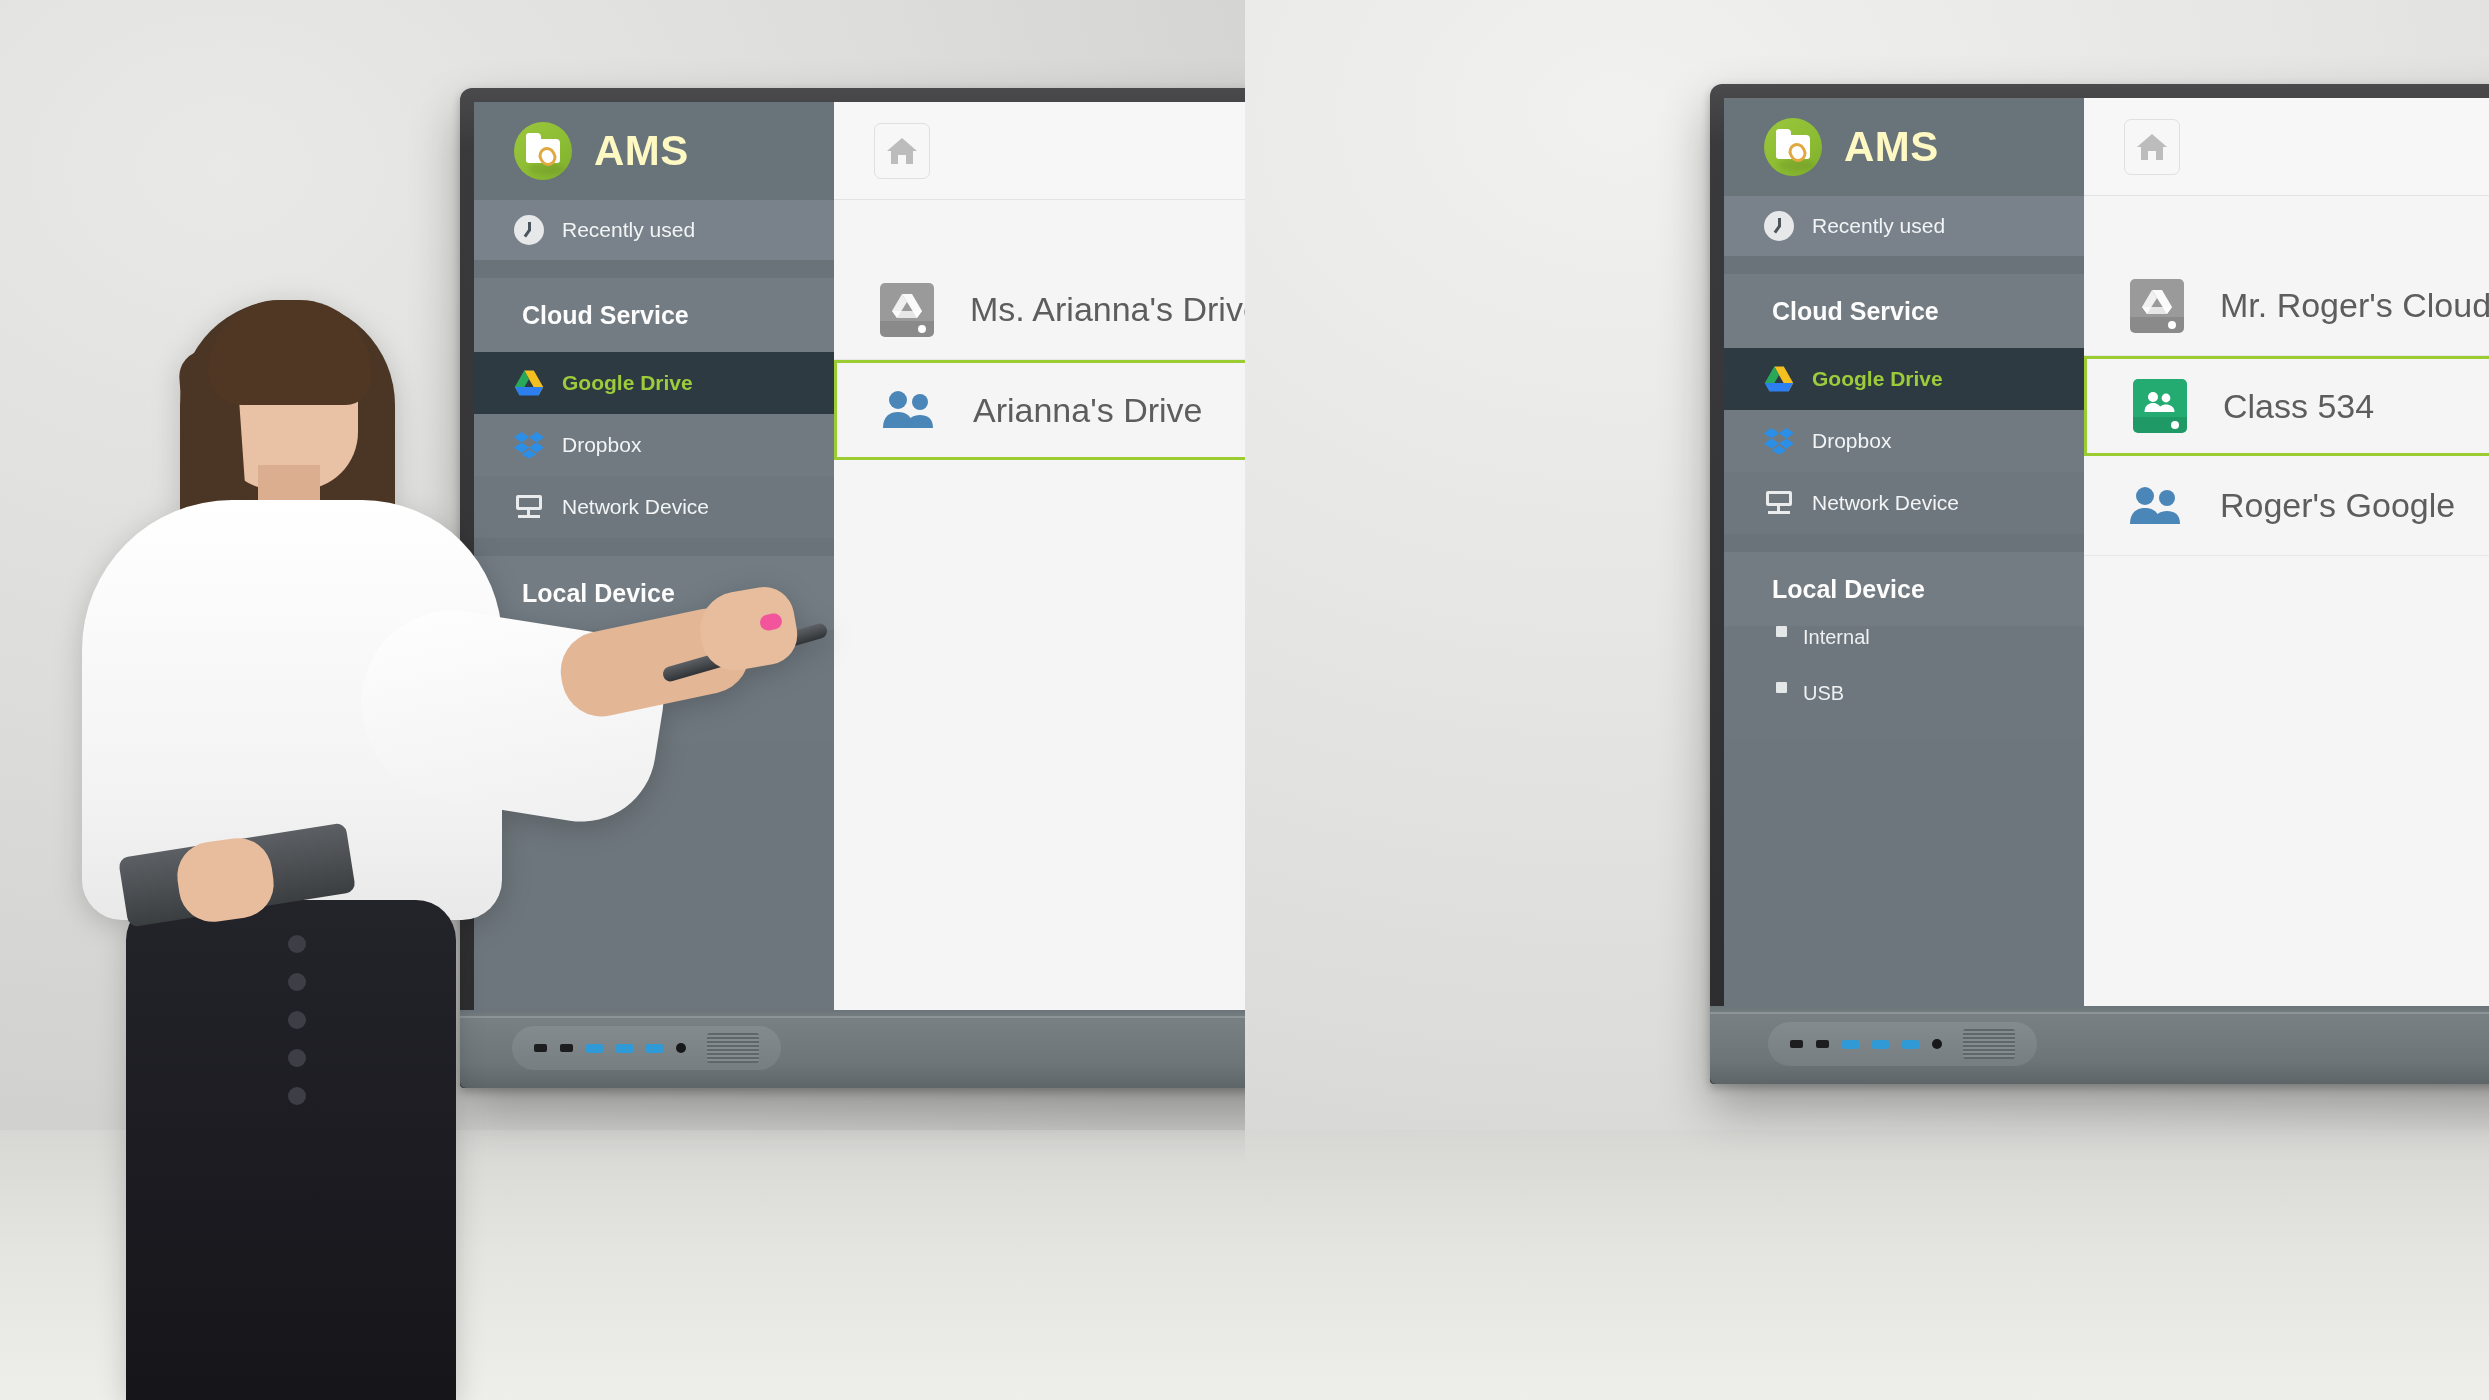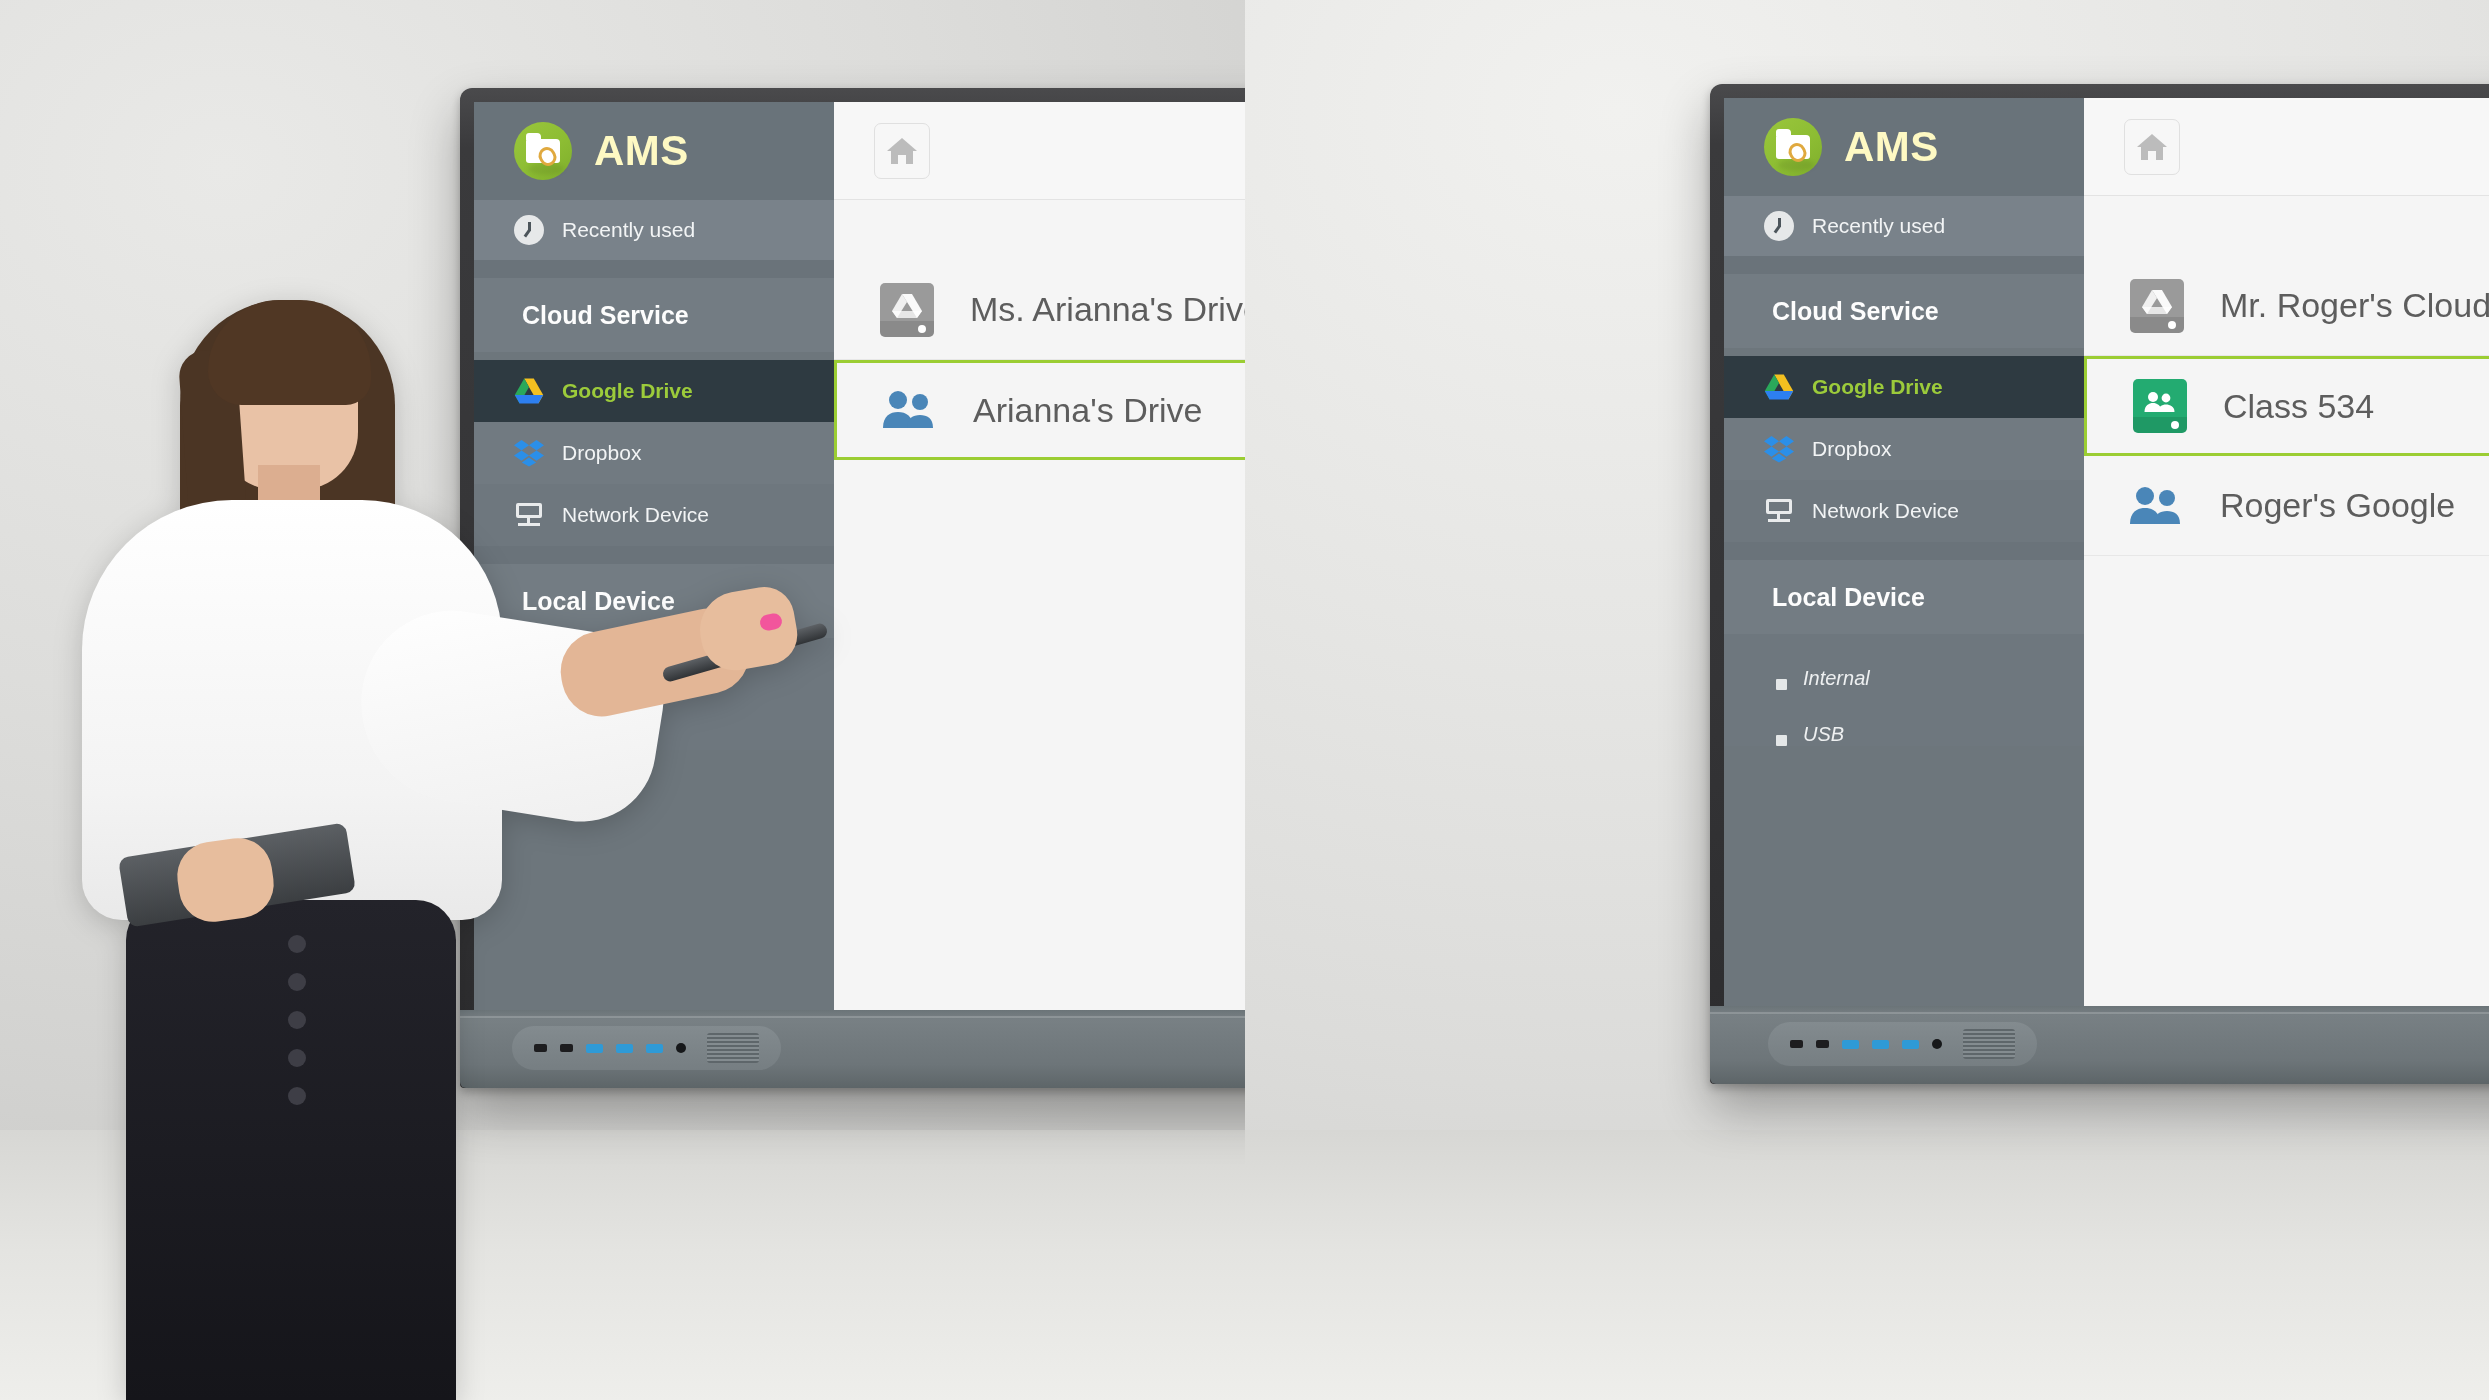--- a/index.html
+++ b/index.html
@@ -101,33 +101,33 @@
   .clock-icon {
     width:30px; height:30px; border-radius:50%; background:#e6e8e9; position:relative; flex:0 0 30px;
   }
   .clock-icon:before{ content:""; position:absolute; left:14px; top:7px; width:2.6px; height:9px; background:#4c555b; }
   .clock-icon:after { content:""; position:absolute; left:14px; top:15px; width:2.6px; height:8px; background:#4c555b; transform:rotate(35deg); transform-origin:top; }
 
   .group-label { height:74px; display:flex; align-items:center; padding-left:48px;
                  font-size:25px; font-weight:bold; color:#fdfdfd; background:#737c83; }
   .nav-item { height:62px; display:flex; align-items:center; gap:18px; padding-left:40px;
               font-size:21px; color:#f2f4f5; background:#717a81; }
-  .nav-item.active { background:#2e3a41; color:#9ccb3b; font-weight:bold;margin-top:8px; }
+  .nav-item.active { background:#2e3a41; color:#9ccb3b; font-weight:bold; }
   .nav-item.dim { background:#6e777e; }
 
   .gdrive-icon { width:30px; height:26px; position:relative; flex:0 0 30px; }
   .dropbox-icon { width:30px; height:28px; position:relative; flex:0 0 30px; }
   .net-icon { width:30px; height:24px; position:relative; flex:0 0 30px; }
   .net-icon .scr { position:absolute; left:2px; top:0; width:26px; height:15px;
                    border:3px solid #e9ebec; border-radius:2px; border-bottom-color:#e9ebec; }
   .net-icon .stand{ position:absolute; left:13px; top:15px; width:3px; height:5px; background:#e9ebec; }
   .net-icon .base { position:absolute; left:4px; top:20px; width:22px; height:3px; background:#e9ebec; }
 
-  .usb-row { height:56px; display:flex; align-items:flex-end; gap:16px; padding-left:52px;
-             font-size:20px; color:#eef0f1; background:#6e777e;font-style:italic; }
+  .usb-row { height:56px; display:flex; align-items:flex-start; gap:16px; padding-left:52px;
+             font-size:20px; color:#eef0f1; background:#6e777e; }
   .usb-glyph { width:11px; height:11px; background:#e4e7e8; border-radius:1px; flex:0 0 11px; }
 
   
   .content { flex:1 1 auto; background:#f5f5f5; position:relative; }
   .content-top { height:98px; display:flex; align-items:center; padding-left:40px;
                  border-bottom:1px solid #e3e3e3; background:#f7f7f7; }
   .home-btn { width:56px; height:56px; border:1px solid #e0e0e0; border-radius:7px;
               background:#f7f7f7; display:flex; align-items:center; justify-content:center; }
   .home-glyph { width:30px; height:26px; position:relative; }
   .home-glyph .roof { position:absolute; left:0; top:0; width:0; height:0;

